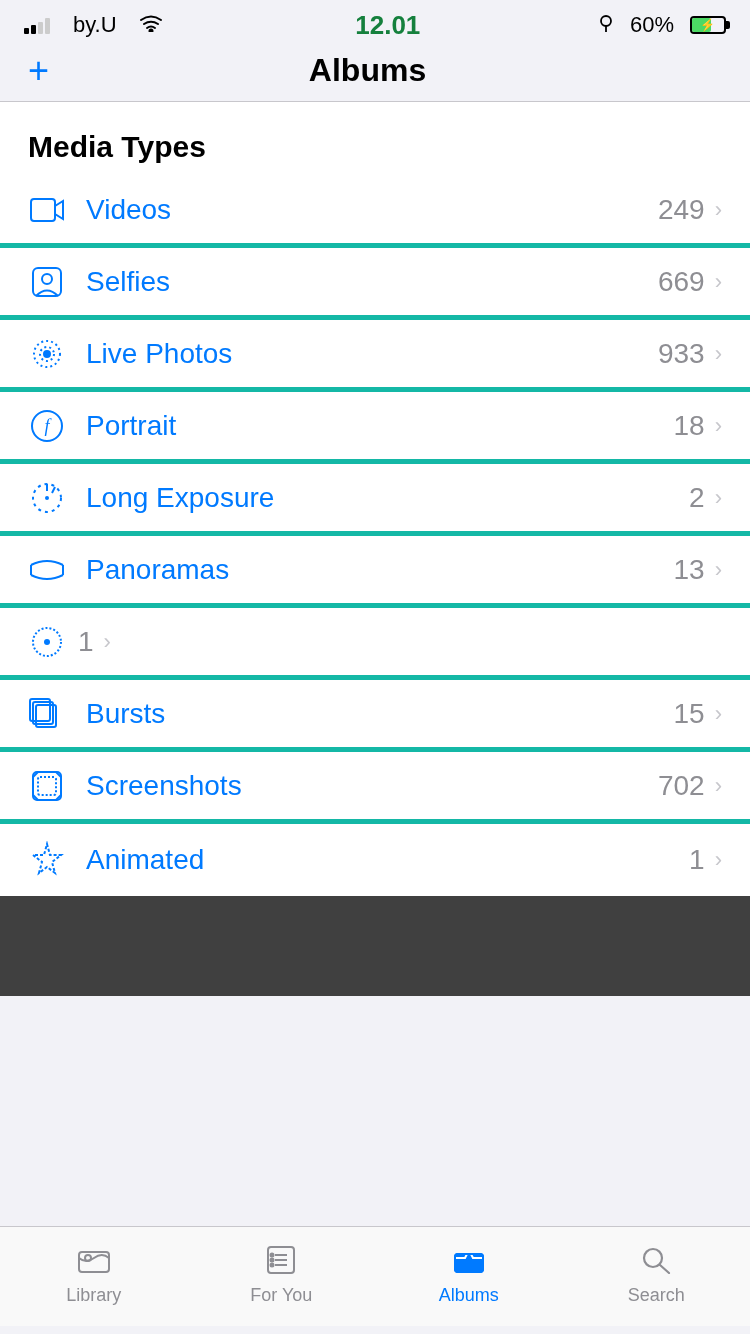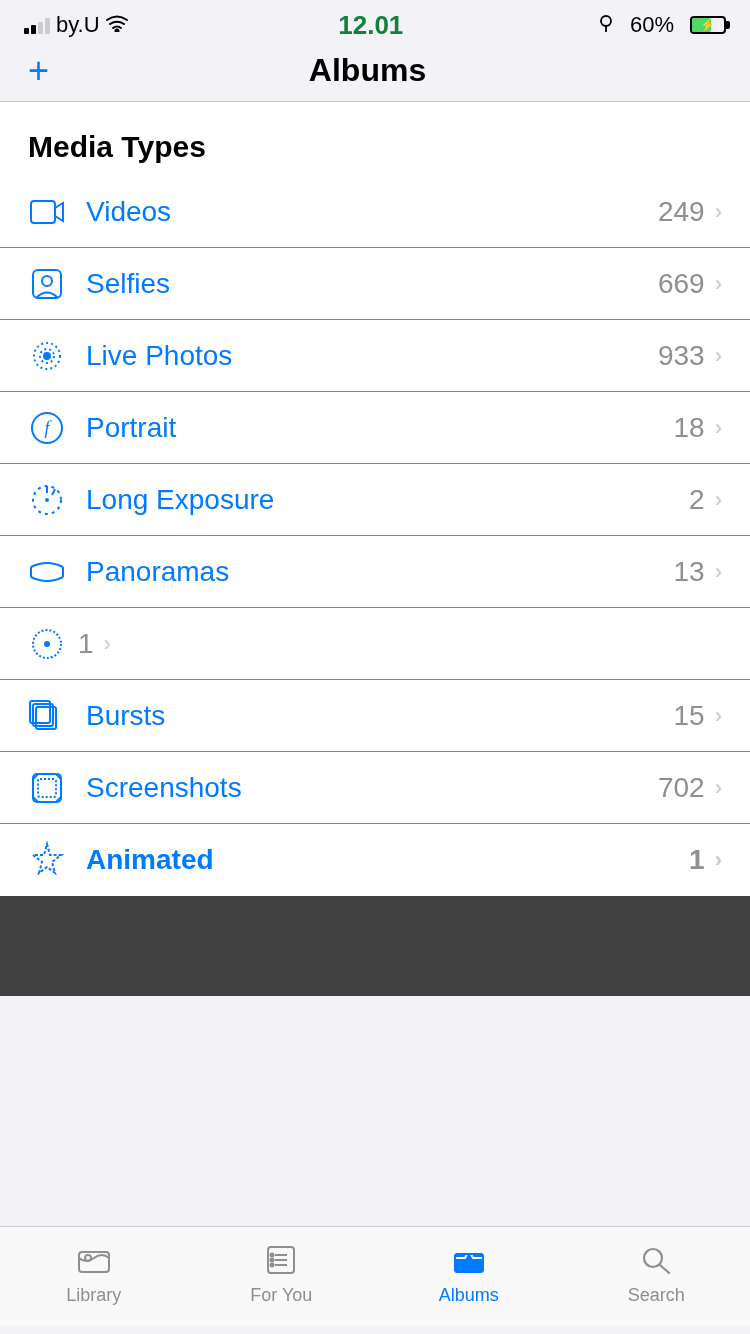--- a/index.html
+++ b/index.html
@@ -19,21 +19,21 @@
       display: flex;
       justify-content: space-between;
       align-items: center;
       padding: 14px 24px 8px;
       background: #f2f2f7;
       height: 44px;
     }
     .status-left {
       display: flex;
       align-items: center;
-      gap: 6px;
+      gap: 23px;
       font-size: 22px;
       font-weight: 600;
     }
     .signal-bars {
       display: flex;
       align-items: flex-end;
       gap: 2px;
       height: 18px;
     }
     .signal-bars span {
@@ -134,24 +134,24 @@
     }
 
     
     .list-item {
       display: flex;
       align-items: center;
       padding: 0 28px;
       min-height: 72px;
       background: #fff;
       cursor: pointer;
-      border-bottom: 1px solid #14b8a6;
+      border-bottom: 5px solid #14b8a6;
       text-decoration: none;
     }
-    .list-item:last-child { border-bottom: none; font-weight: bold; }
+    .list-item:last-child { border-bottom: none; }
 
     .item-icon {
       width: 50px;
       display: flex;
       align-items: center;
       justify-content: flex-start;
       flex-shrink: 0;
     }
     .item-icon svg {
       width: 38px;

